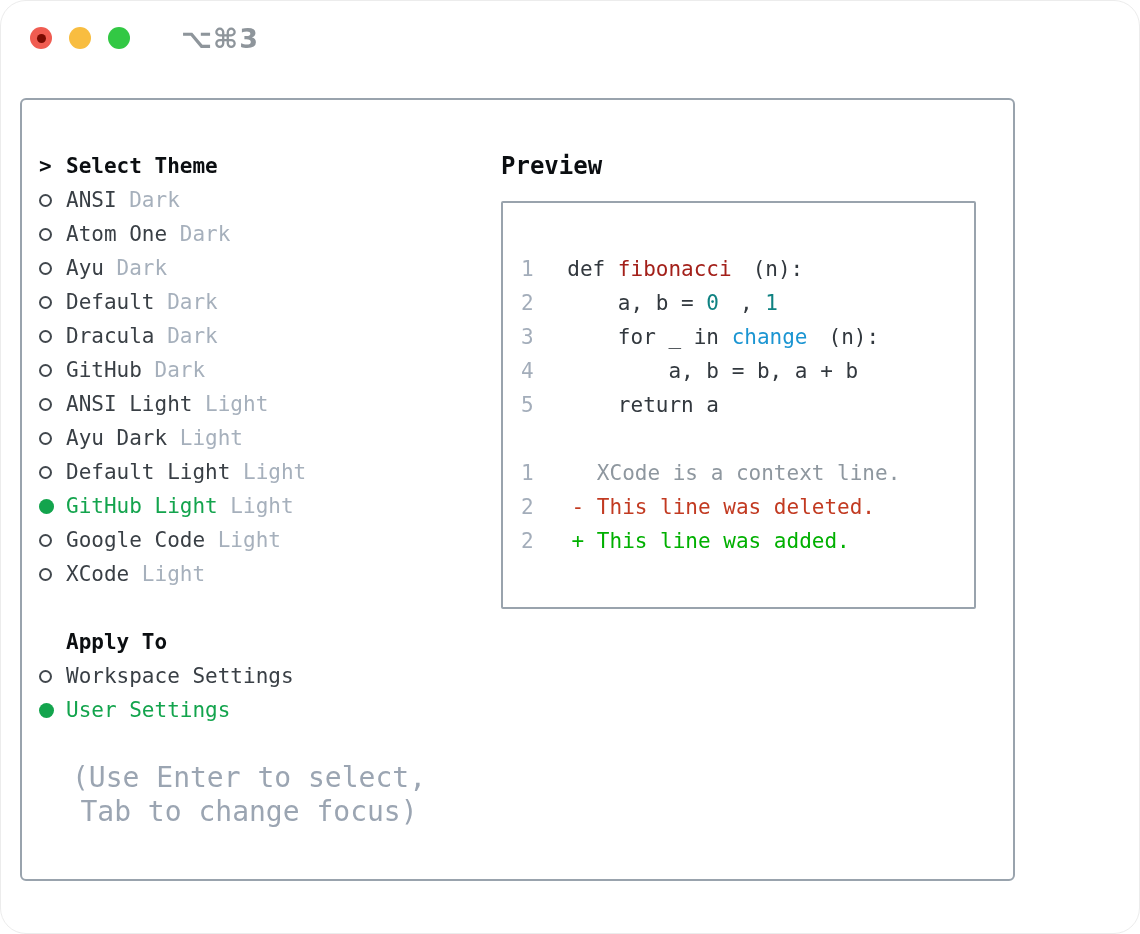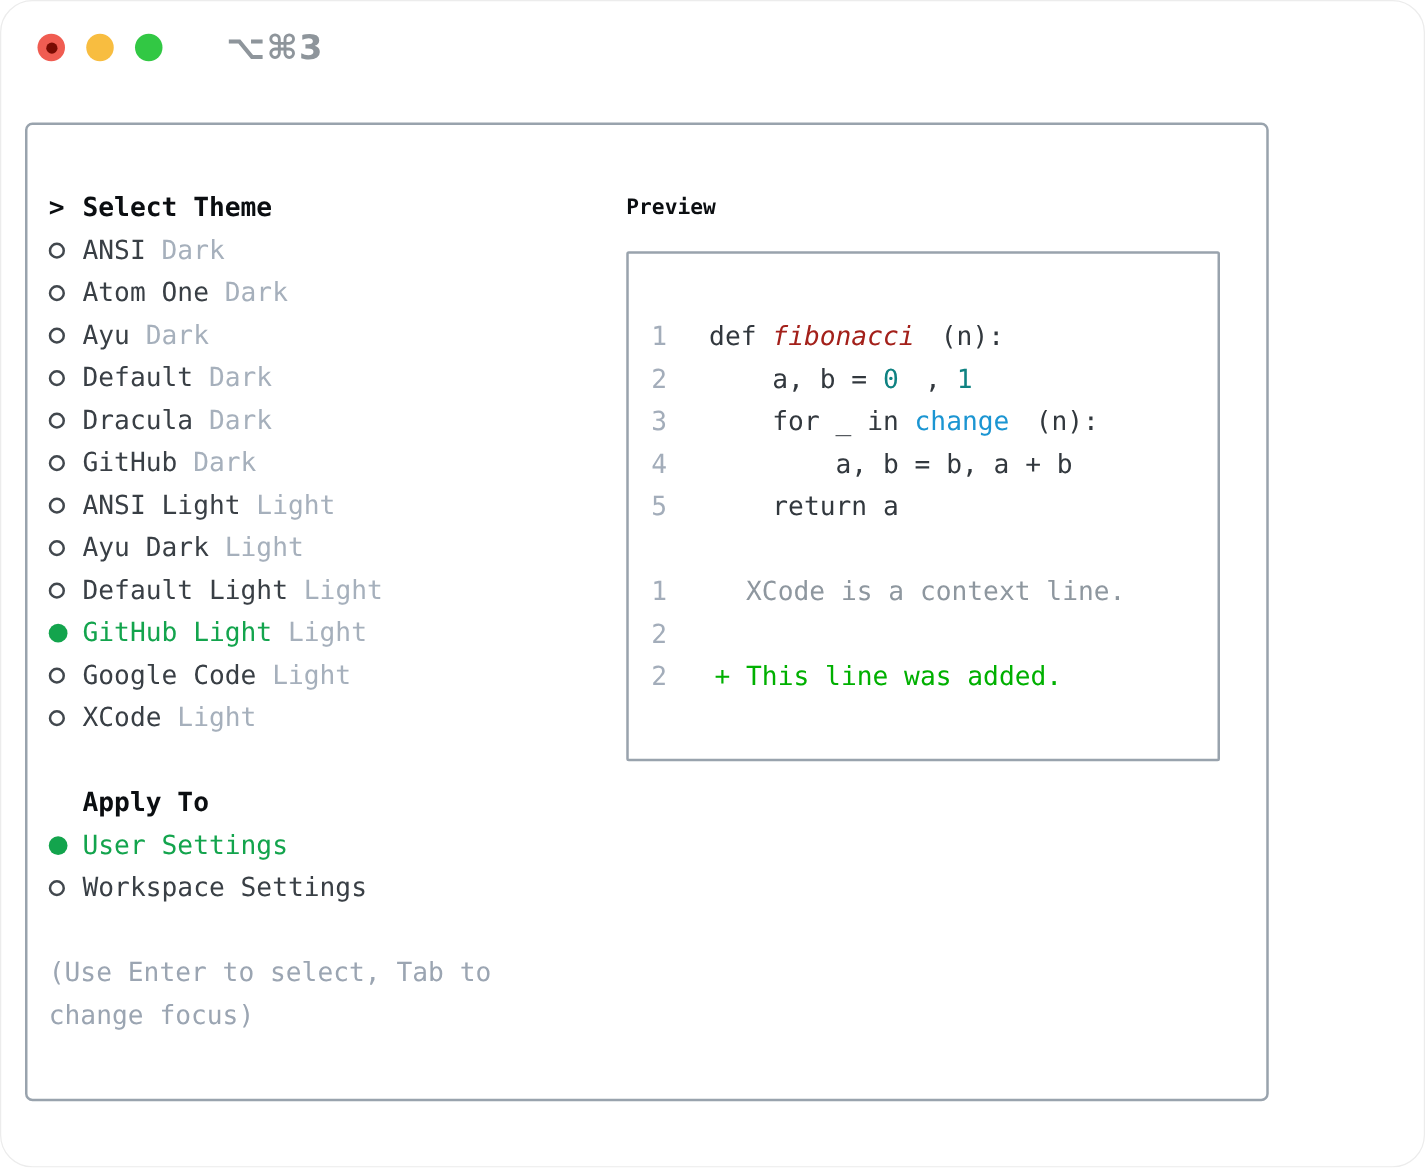--- a/index.html
+++ b/index.html
@@ -36,35 +36,35 @@
     align-items:center; flex:0 0 27px; }
   .radio { width:13px; height:13px; border:2px solid #42484e; border-radius:50%; }
   .radio.selected { width:15px; height:15px; border:none;
     background:var(--ui-green,#13a44d); }
   .prompt { font-weight:bold; color:#0b0e11; font-size:21px; }
   .heading { font-weight:bold; color:#0b0e11; }
   .item-label { color:#393f45; }
   .row.selected .item-label { color:var(--ui-green,#13a44d); }
   .tag { color:#a6b0bc; margin-left:1ch; }
   .spacer { height:34px; }
-  .hint { margin-top:34px; font-size:21px; line-height:34px; color:#9ba5b2;
-    max-width:420px; }
+  .hint { margin-top:34px; font-size:28px; line-height:34px; color:#9ba5b2;
+    max-width:420px;text-align:center; }
 
   
   .preview-heading { height:34px; display:flex; align-items:center;
-    font-size:17px; font-weight:bold; color:#0b0e11; }
+    font-size:24px; font-weight:bold; color:#0b0e11; }
   .preview-box { margin-top:18px; width:475px; height:408px;
     border:2px solid #99a3ad; border-radius:2px; background:#ffffff;
     padding:49px 0 0 18px; overflow:hidden; }
   .code-line { display:flex; height:34px; align-items:center; font-size:21px;
     white-space:pre; }
   .ln { display:inline-block; width:1ch; margin-right:1ch; color:#a3adba;
     text-align:right; flex:0 0 auto; }
   .c-plain    { color:#32383e;margin-left:21px; }
-  .c-title    { color:var(--title-red,#a3201a);font-style:italic; }
+  .c-title    { color:var(--title-red,#a3201a); }
   .c-number   { color:var(--number-teal,#0f8282); }
   .c-builtin  { color:var(--builtin-blue,#1b95d2); }
   .c-context  { color:#8e979f; }
   .c-deletion { color:var(--deletion-red,#c23a21); }
   .c-addition { color:var(--addition-green,#00b000); }
 </style>
 </head>
 <body>
 
 <div class="window">
@@ -102,36 +102,36 @@
         </div>
 
       <div class="spacer"></div>
 
       <div class="row">
         <span class="marker"></span>
         <span class="heading">Apply To</span>
       </div>
 
       <div id="apply-list">
+          <div class="row"><span class="marker"><span class="radio"></span></span><span class="item-label">Workspace Settings</span></div>
           <div class="row selected"><span class="marker"><span class="radio selected"></span></span><span class="item-label">User Settings</span></div>
-          <div class="row"><span class="marker"><span class="radio"></span></span><span class="item-label">Workspace Settings</span></div>
         </div>
 
       <div class="hint">(Use Enter to select, Tab to change focus)</div>
     </div>
 
     <div class="right-col">
       <div class="preview-heading">Preview</div>
       <div class="preview-box" id="preview-box">
           <div class="code-line"><span class="ln">1</span><span class="c-plain">def </span><span class="c-title">fibonacci</span><span class="c-plain">(n):</span></div>
           <div class="code-line"><span class="ln">2</span><span class="c-plain">    a, b = </span><span class="c-number">0</span><span class="c-plain">, </span><span class="c-number">1</span></div>
           <div class="code-line"><span class="ln">3</span><span class="c-plain">    for _ in </span><span class="c-builtin">change</span><span class="c-plain">(n):</span></div>
           <div class="code-line"><span class="ln">4</span><span class="c-plain">        a, b = b, a + b</span></div>
           <div class="code-line"><span class="ln">5</span><span class="c-plain">    return a</span></div>
           <div class="code-line"><span class="ln"></span></div>
           <div class="code-line"><span class="ln">1</span><span class="c-context">    XCode is a context line.</span></div>
-          <div class="code-line"><span class="ln">2</span></div>
+          <div class="code-line"><span class="ln">2</span><span class="c-deletion">  - This line was deleted.</span></div>
           <div class="code-line"><span class="ln">2</span><span class="c-addition">  + This line was added.</span></div>
         </div>
     </div>
 
   </div>
 </div>
 
 </body></html>

